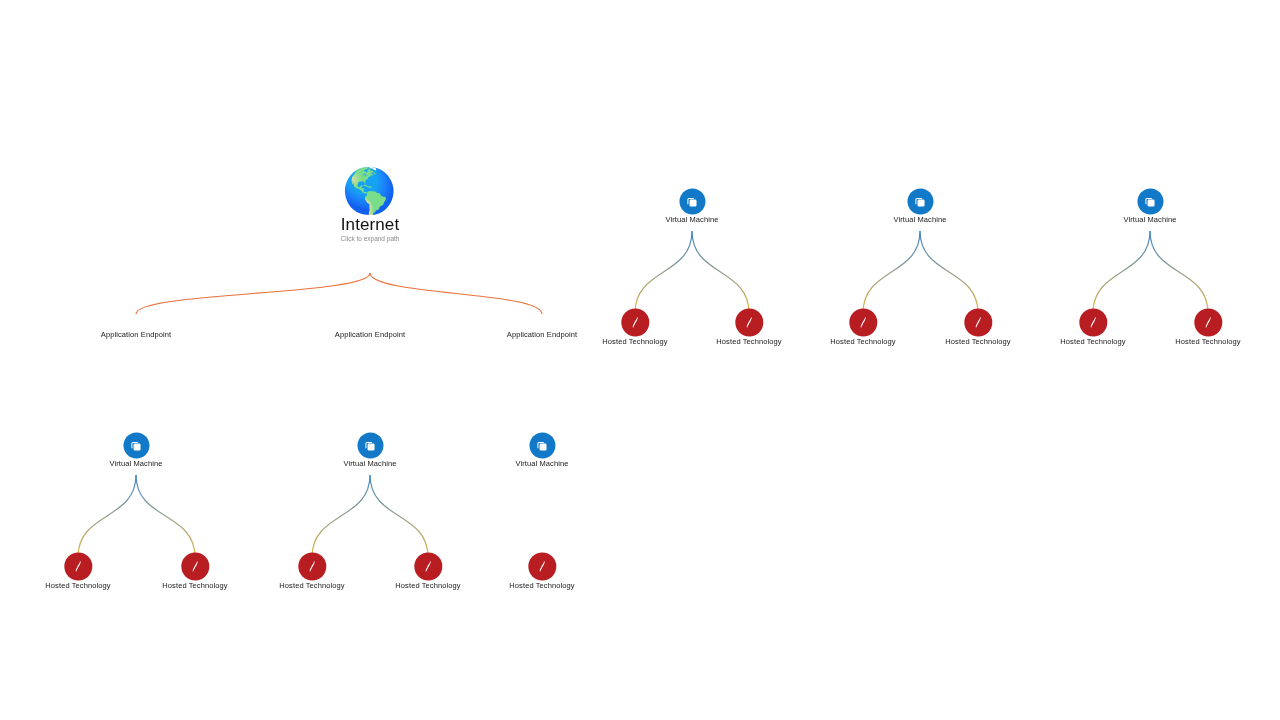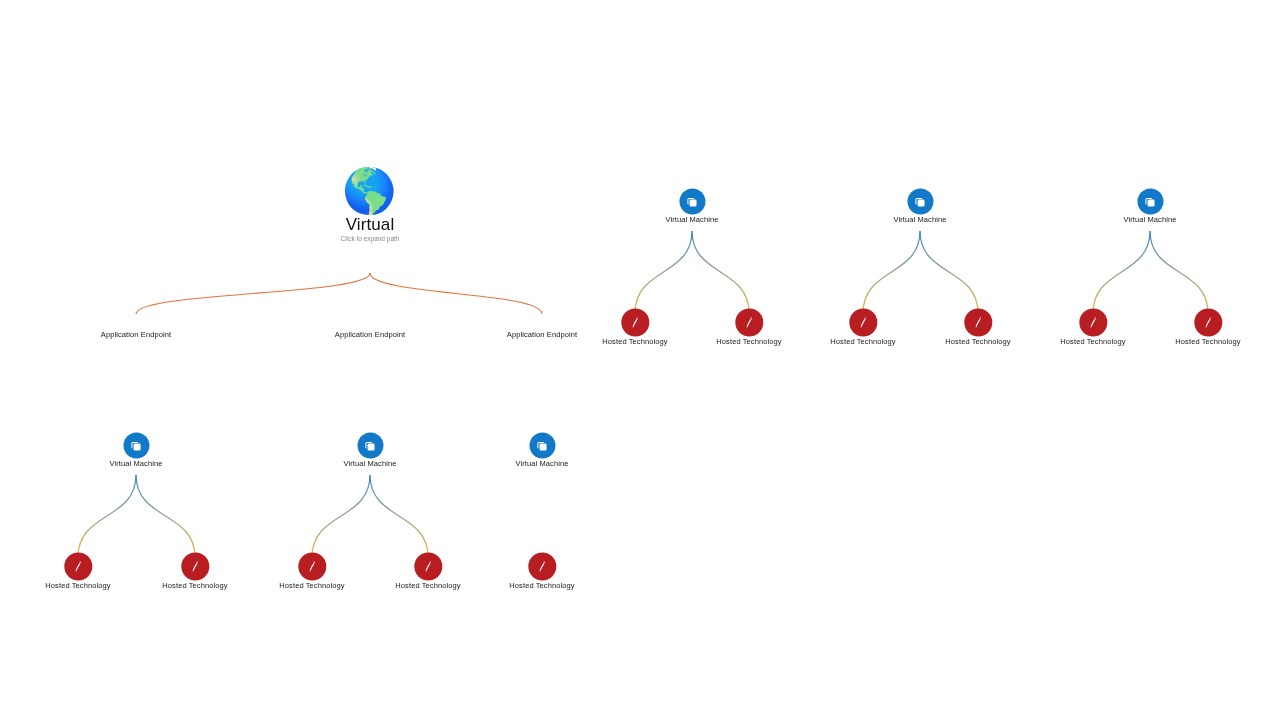--- a/index.html
+++ b/index.html
@@ -119,21 +119,21 @@
         <path d="M 920 231 C 920 276.1, 863 267.9, 863 313" fill="none" stroke="url(#grad-blue-gold)" stroke-width="1.2"></path>
         <path d="M 920 231 C 920 276.1, 978 267.9, 978 313" fill="none" stroke="url(#grad-blue-gold)" stroke-width="1.2"></path>
         <path d="M 1150 231 C 1150 276.1, 1093 267.9, 1093 313" fill="none" stroke="url(#grad-blue-gold)" stroke-width="1.2"></path>
         <path d="M 1150 231 C 1150 276.1, 1208 267.9, 1208 313" fill="none" stroke="url(#grad-blue-gold)" stroke-width="1.2"></path>
       </g>
   </svg>
 
   <div id="nodes-group">
       <div class="node" style="left: 370px; top: 205px;">
         <div class="node-circle internet">🌎</div>
-        <div class="node-label root">Virtual</div>
+        <div class="node-label root">Internet</div>
         <div class="node-sublabel">Click to expand path</div>
       </div>
       <div class="node" style="left: 136px; top: 327px;">
         <div class="node-circle application-endpoint">
           <svg class="icon-svg" width="14" height="14" viewBox="0 0 24 24" fill="none" stroke="#ffffff" stroke-width="1.7" stroke-linecap="round">
             <circle cx="12" cy="12" r="9"></circle>
             <line x1="3" y1="12" x2="21" y2="12"></line>
             <line x1="3.8" y1="7.5" x2="20.2" y2="7.5"></line>
             <line x1="3.8" y1="16.5" x2="20.2" y2="16.5"></line>
             <ellipse cx="12" cy="12" rx="4.2" ry="9"></ellipse>

